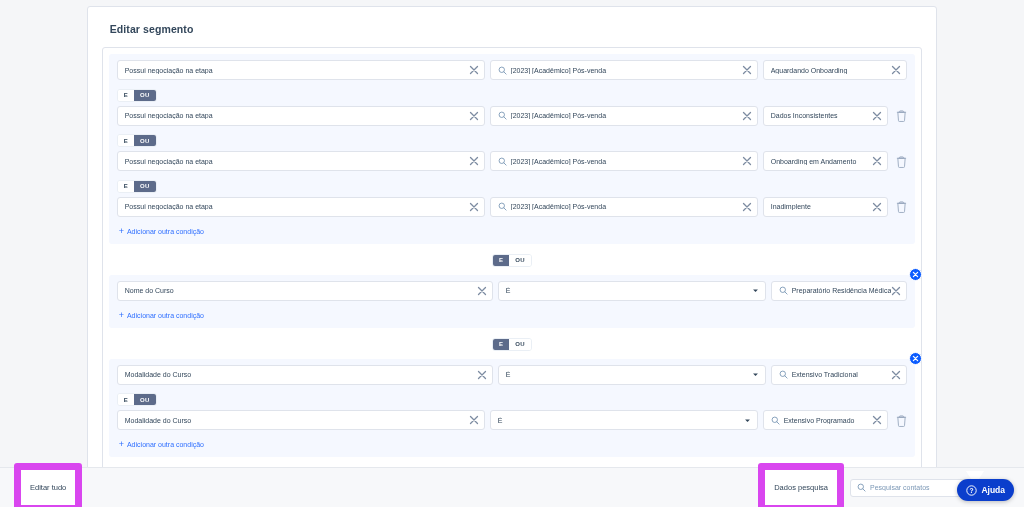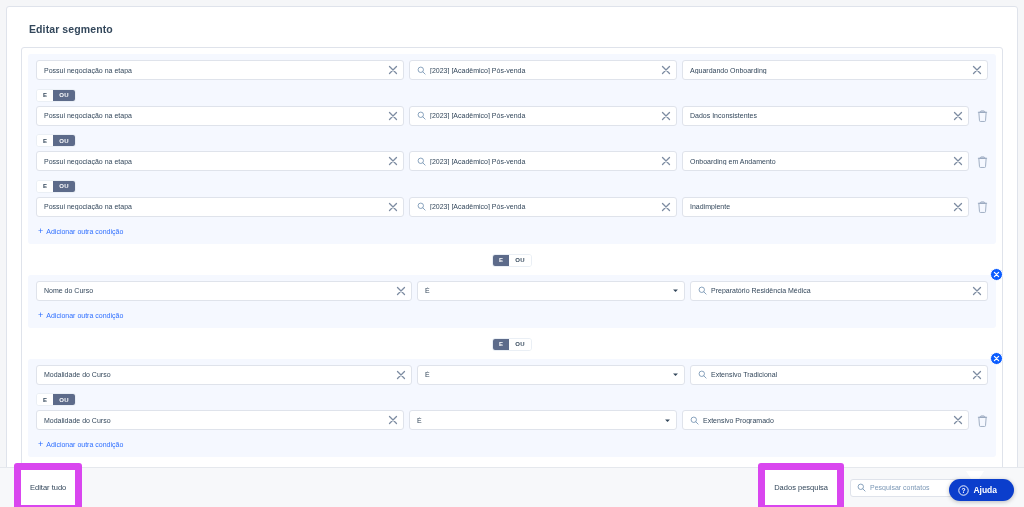--- a/index.html
+++ b/index.html
@@ -3,21 +3,21 @@
 <meta charset="utf-8">
 <style>
   * { box-sizing: border-box; margin: 0; padding: 0; }
   html, body {
     width: 1024px; height: 507px;
     font-family: "Liberation Sans", sans-serif;
     background: #f5f6f8;
     color: #33475b;
     overflow: hidden;
   }
-  .page { width: 1024px; height: 507px; position: relative; display: flex; flex-direction: column; }
+  .page { width: 1024px; height: 507px; position: relative; display: flex; flex-direction: column; align-items: center; }
 
   
   .card {
     background: #ffffff;
     border: 1px solid #dfe3eb;
     border-radius: 3px;
     margin: 6px 6px 0 6px;
     flex: 0 0 auto;
   }
   .card-title {
@@ -188,21 +188,21 @@
     border-right: 9px solid transparent;
     border-top: 14px solid #ffffff;
   }
   .help-btn {
     position: relative;
     background: #0b3ecc;
     color: #ffffff;
     border-radius: 20px;
     height: 22px;
     display: flex; align-items: center; gap: 4px;
-    padding: 0 17px 0 9px;
+    padding: 0 9px 0 9px;
     font-size: 8.5px;
     font-weight: bold;
     cursor: pointer;
     box-shadow: 0 1px 4px rgba(0,0,0,.25);
   }
   .help-btn svg { display:block; }
 </style>
 </head>
 <body>
 

